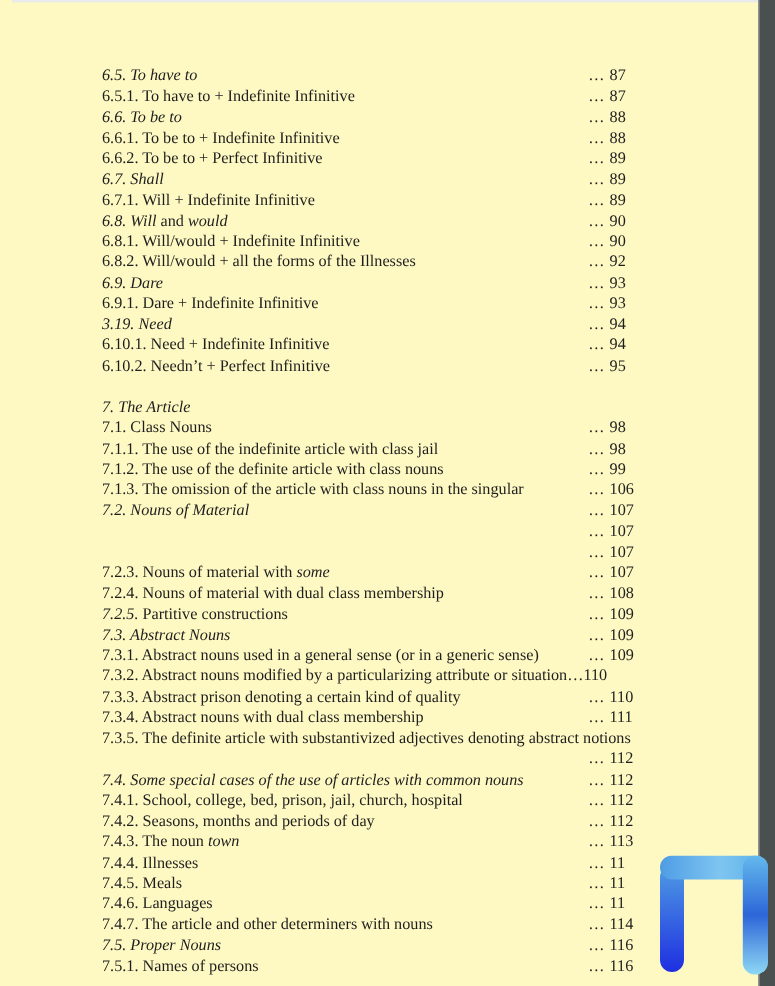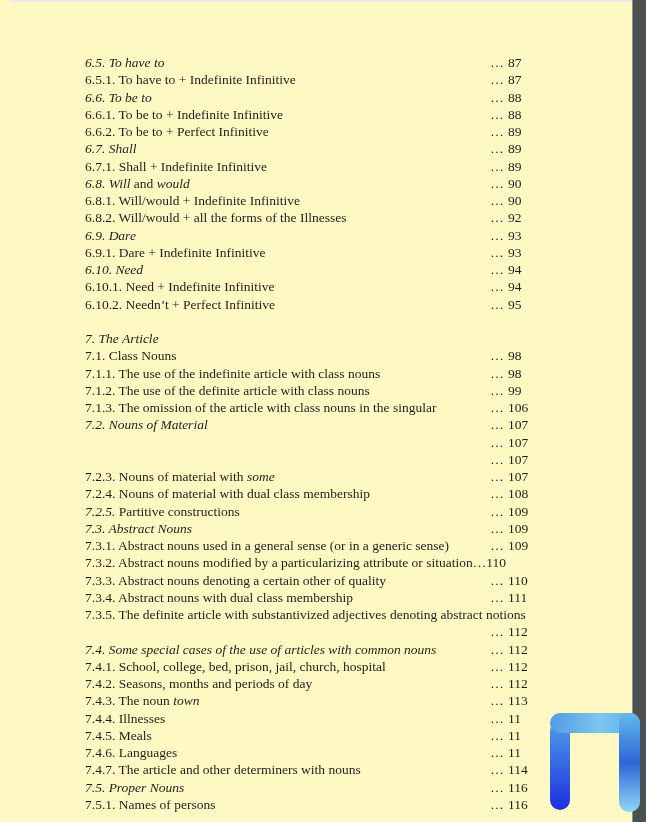--- a/index.html
+++ b/index.html
@@ -78,21 +78,21 @@
         <span class="dots">…</span>
         <span class="pg">89</span>
       </div>
       <div class="row">
         <span class="txt"><span class="it">6.7. Shall</span></span>
         <span class="gap"></span>
         <span class="dots">…</span>
         <span class="pg">89</span>
       </div>
       <div class="row">
-        <span class="txt"><span>6.7.1. Shall + Indefinite Infinitive</span></span>
+        <span class="txt"><span>6.7.1. Will + Indefinite Infinitive</span></span>
         <span class="gap"></span>
         <span class="dots">…</span>
         <span class="pg">89</span>
       </div>
       <div class="row">
         <span class="txt"><span class="it">6.8. Will</span><span> and </span><span class="it"> would</span></span>
         <span class="gap"></span>
         <span class="dots">…</span>
         <span class="pg">90</span>
       </div>
@@ -114,21 +114,21 @@
         <span class="dots">…</span>
         <span class="pg">93</span>
       </div>
       <div class="row">
         <span class="txt"><span>6.9.1. Dare + Indefinite Infinitive</span></span>
         <span class="gap"></span>
         <span class="dots">…</span>
         <span class="pg">93</span>
       </div>
       <div class="row">
-        <span class="txt"><span class="it">6.10. Need</span></span>
+        <span class="txt"><span class="it">3.19. Need</span></span>
         <span class="gap"></span>
         <span class="dots">…</span>
         <span class="pg">94</span>
       </div>
       <div class="row">
         <span class="txt"><span>6.10.1. Need + Indefinite Infinitive</span></span>
         <span class="gap"></span>
         <span class="dots">…</span>
         <span class="pg">94</span>
       </div>
@@ -145,21 +145,21 @@
         <span class="dots"></span>
         <span class="pg"></span>
       </div>
       <div class="row">
         <span class="txt"><span>7.1. Class Nouns</span></span>
         <span class="gap"></span>
         <span class="dots">…</span>
         <span class="pg">98</span>
       </div>
       <div class="row">
-        <span class="txt"><span>7.1.1. The use of the indefinite article with class nouns</span></span>
+        <span class="txt"><span>7.1.1. The use of the indefinite article with class jail</span></span>
         <span class="gap"></span>
         <span class="dots">…</span>
         <span class="pg">98</span>
       </div>
       <div class="row">
         <span class="txt"><span>7.1.2. The use of the definite article with class nouns</span></span>
         <span class="gap"></span>
         <span class="dots">…</span>
         <span class="pg">99</span>
       </div>
@@ -216,21 +216,21 @@
         <span class="dots">…</span>
         <span class="pg">109</span>
       </div>
       <div class="row">
         <span class="txt"><span>7.3.2. Abstract nouns modified by a particularizing attribute or situation…110</span></span>
         <span class="gap"></span>
         <span class="dots"></span>
         <span class="pg"></span>
       </div>
       <div class="row">
-        <span class="txt"><span>7.3.3. Abstract nouns denoting a certain other of quality</span></span>
+        <span class="txt"><span>7.3.3. Abstract prison denoting a certain kind of quality</span></span>
         <span class="gap"></span>
         <span class="dots">…</span>
         <span class="pg">110</span>
       </div>
       <div class="row">
         <span class="txt"><span>7.3.4. Abstract nouns with dual class membership</span></span>
         <span class="gap"></span>
         <span class="dots">…</span>
         <span class="pg">111</span>
       </div>

